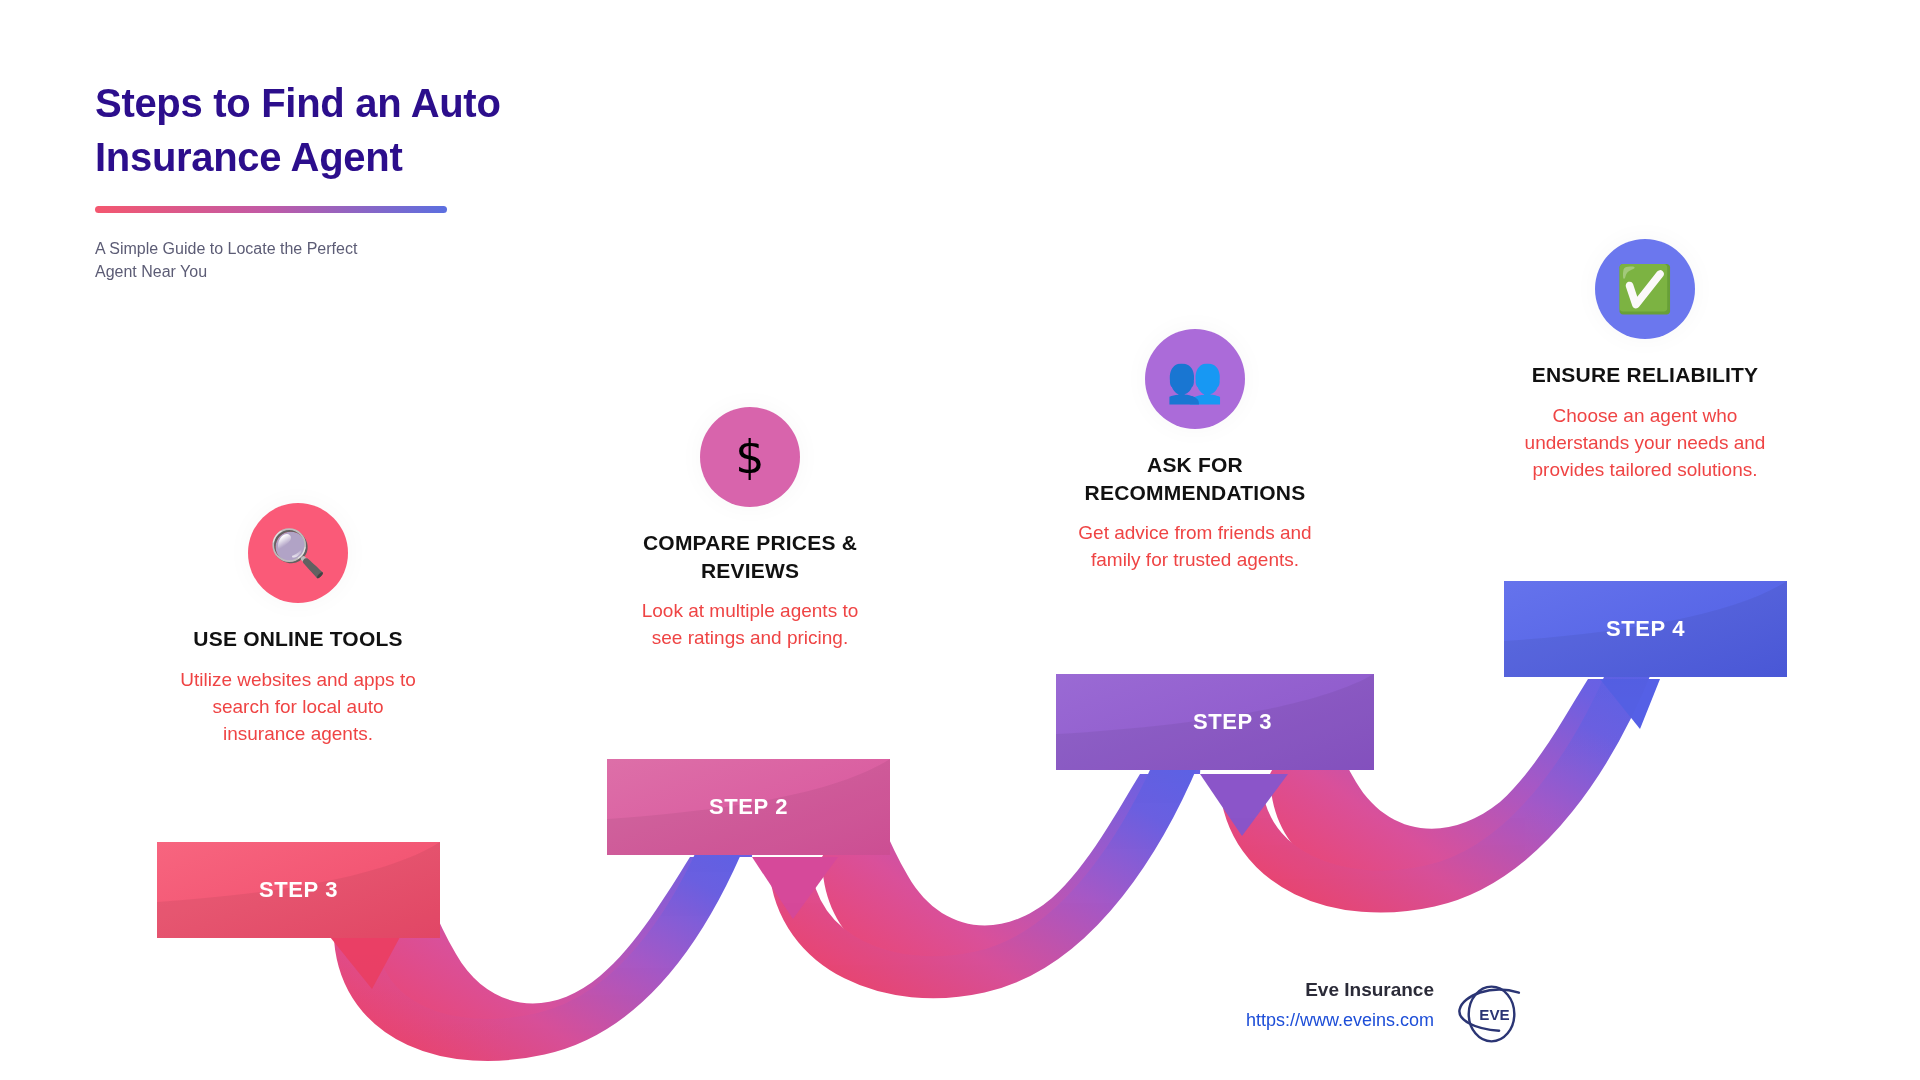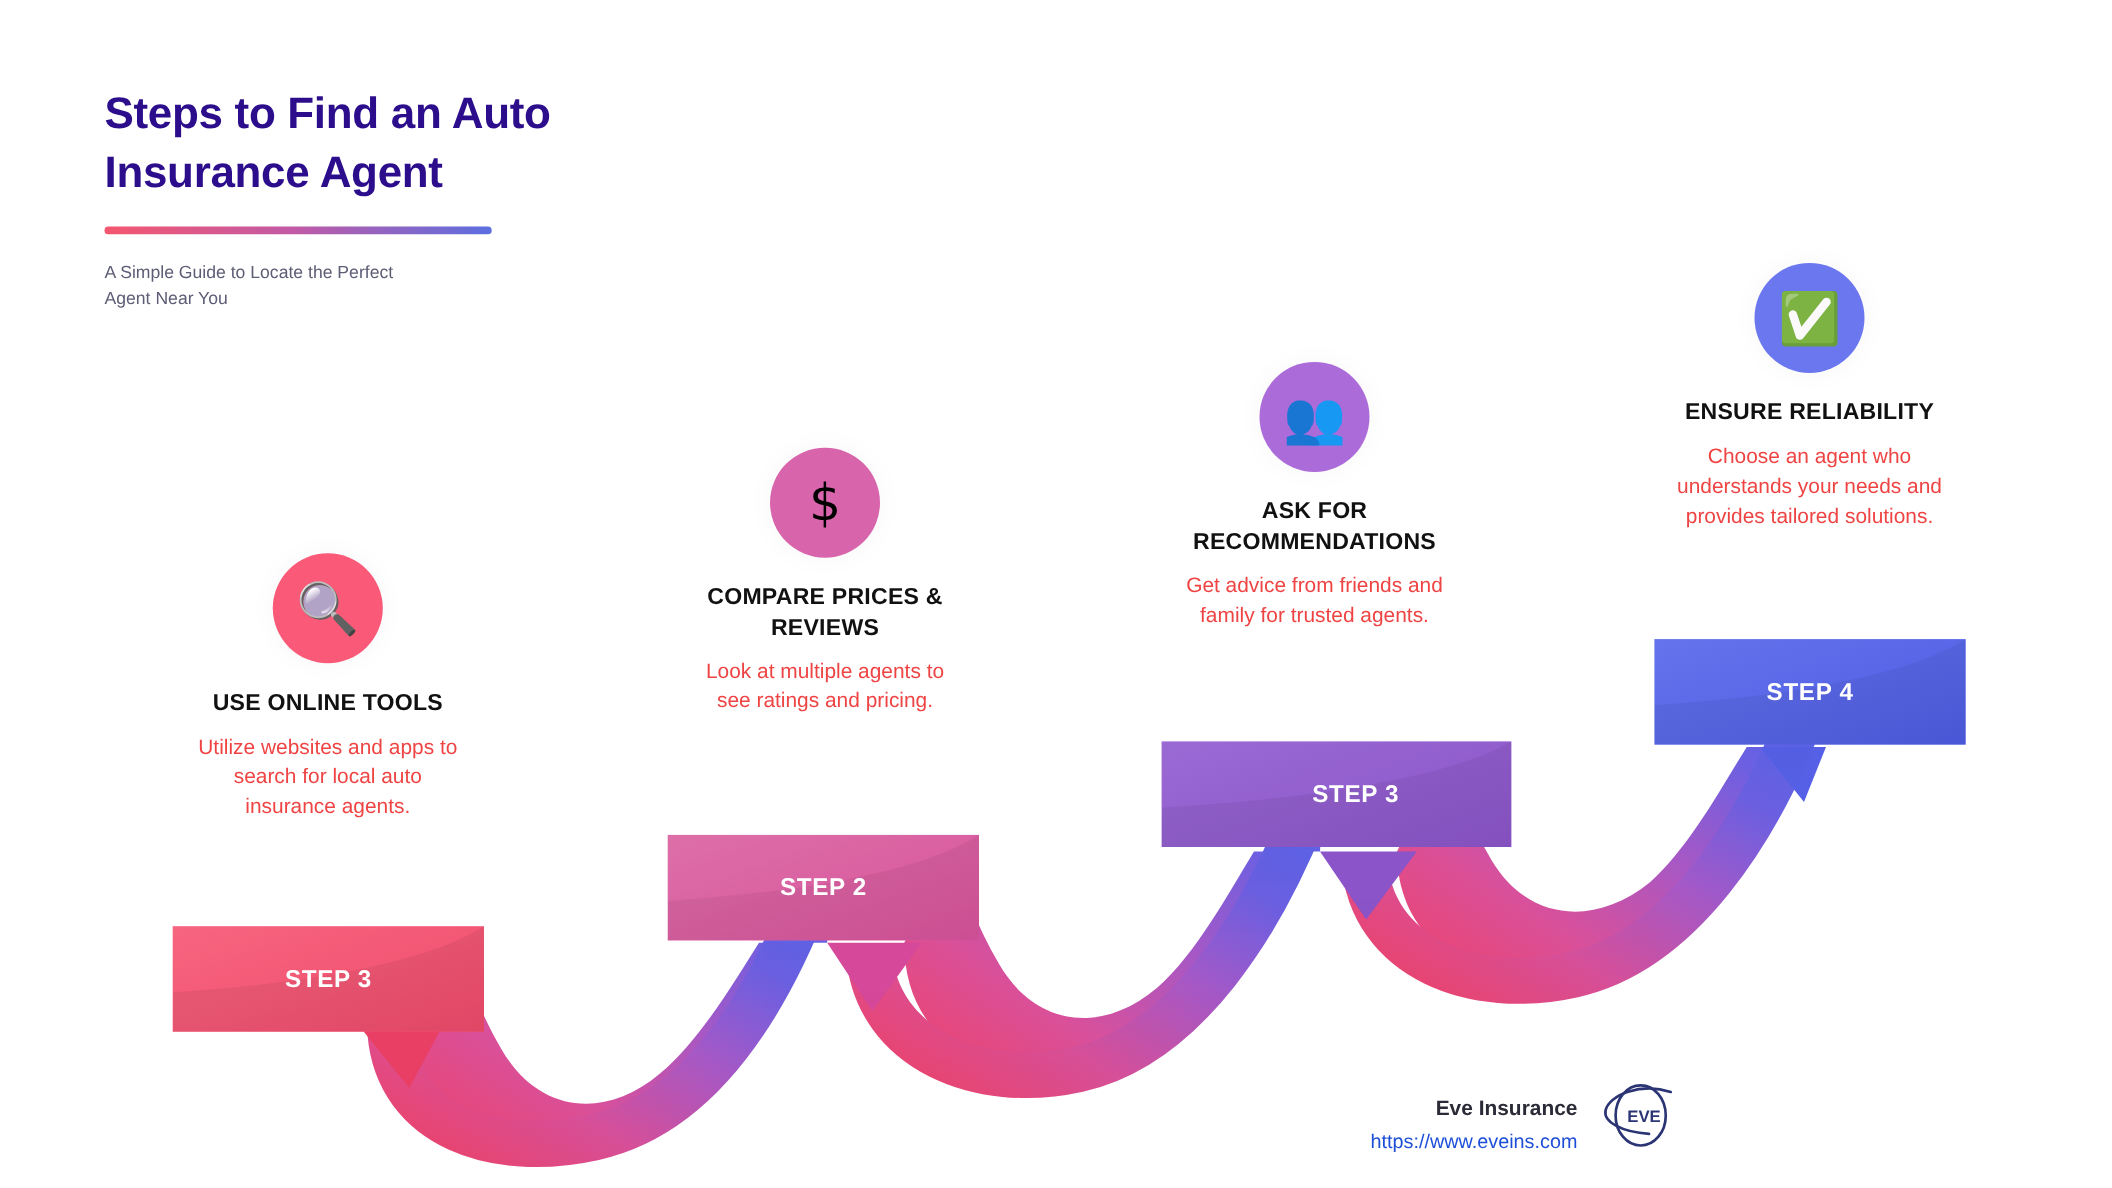--- a/index.html
+++ b/index.html
@@ -141,21 +141,21 @@
   #banner-2 { left: 607px; top: 735px; }
   #banner-3 { left: 1056px; top: 650px; padding-left: 35px; }
   #banner-4 { left: 1504px; top: 557px; }
 
   
   .footer {
     position: absolute;
     right: 48px;
     bottom: 52px;
     display: flex;
-    align-items: flex-end;
+    align-items: flex-start;
     gap: 18px;
   }
   .footer-text {
     text-align: right;
   }
   .footer-brand {
     font-size: 19px;
     font-weight: bold;
     color: #2b2b38;
     line-height: 1.5;

